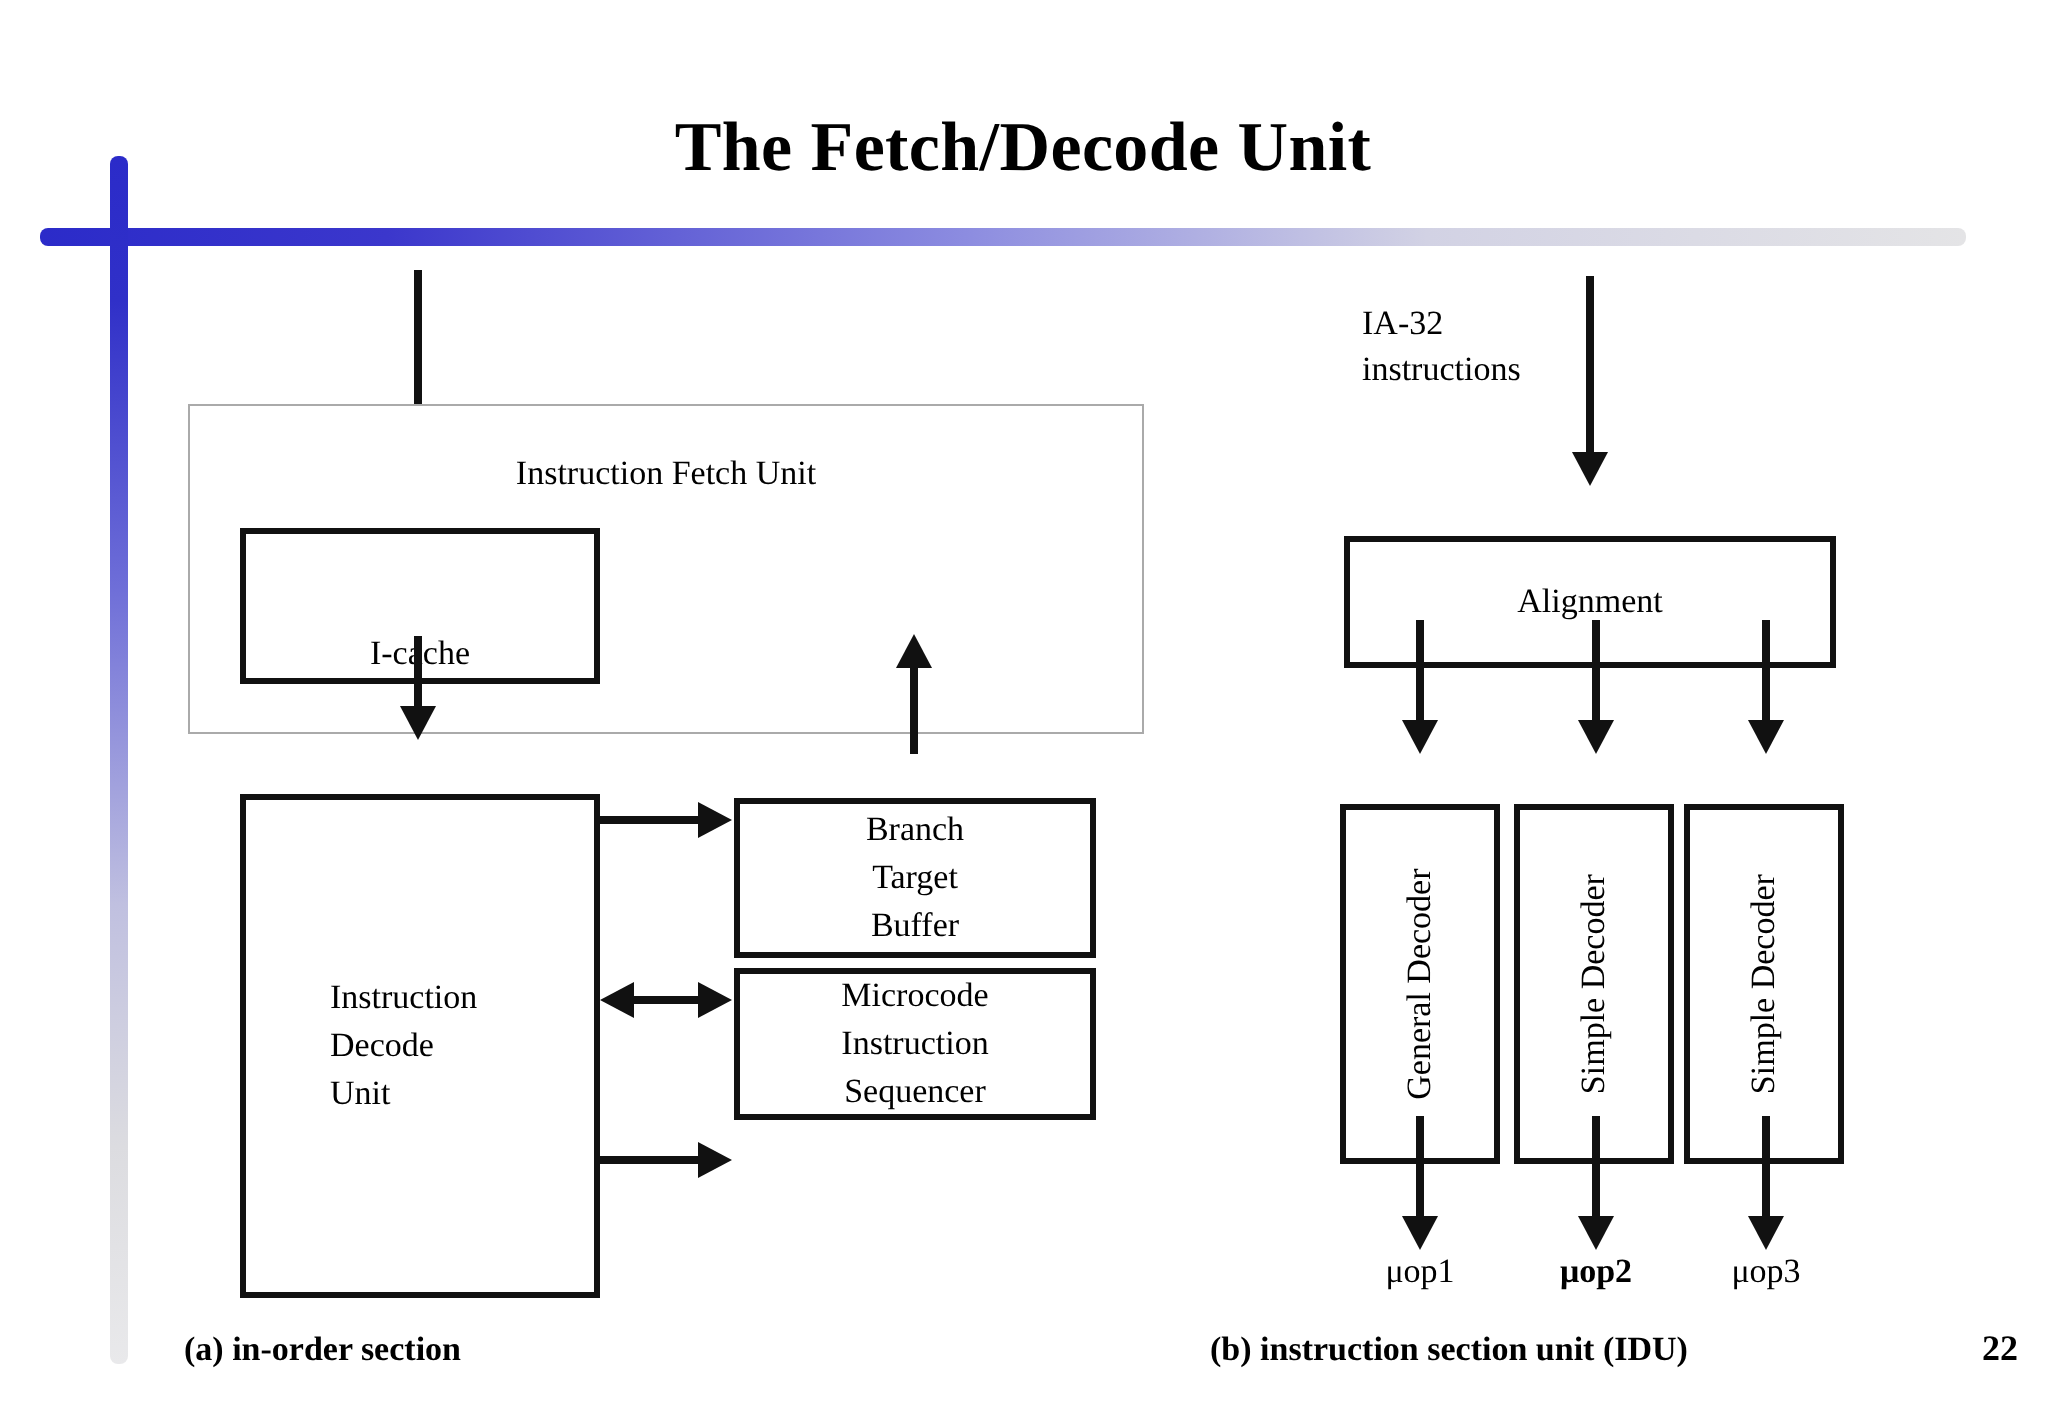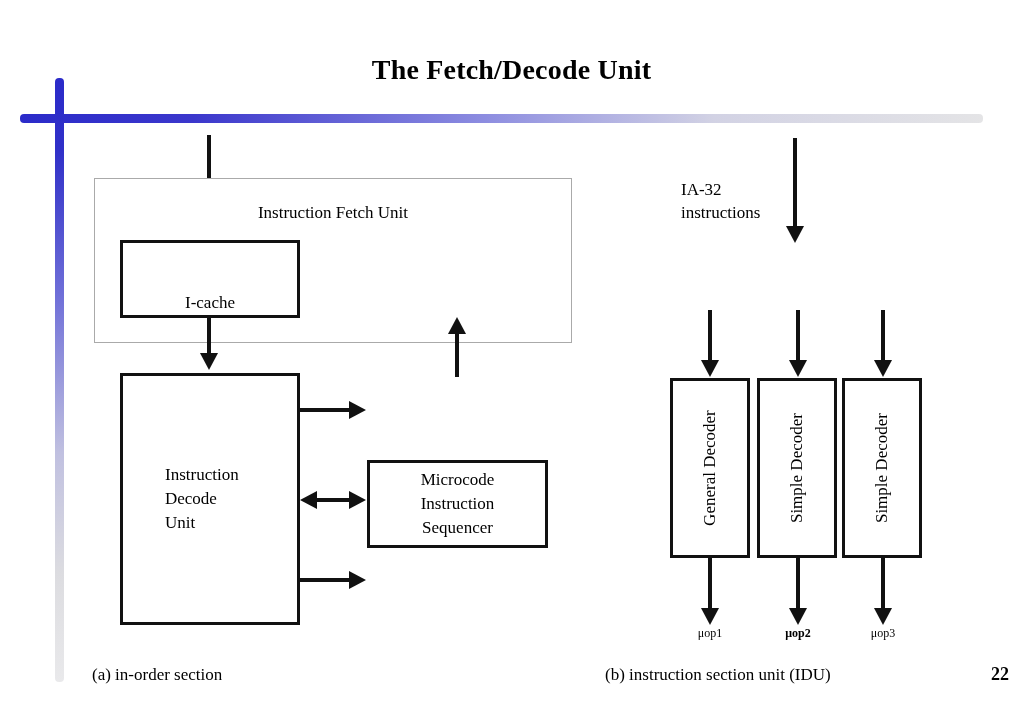--- a/index.html
+++ b/index.html
@@ -16,21 +16,21 @@
     height: 708px;
     background: #ffffff;
   }
 
   
   .slide-title {
     position: absolute;
     left: 0; top: 54px;
     width: 1023px;
     text-align: center;
-    font-size: 28px;
+    font-size: 35px;
     font-weight: bold;
     font-family: "Liberation Serif", "DejaVu Serif", serif;
     color: #000000;
     letter-spacing: 0.2px;
   }
 
   
   .deco-hbar {
     position: absolute;
     left: 20px; top: 114px;
@@ -50,20 +50,21 @@
   .box {
     position: absolute;
     border: 3px solid #111111;
     background: #ffffff;
     display: flex;
     align-items: center;
     justify-content: center;
     font-size: 17px;
     line-height: 1.42;
     color: #000000;
+    margin-top: 24px;
   }
   .box.thin { border-width: 1px; border-color: #aaaaaa; }
   .box .lines { text-align: center; }
   .box .lines.left { text-align: left; width: 100%; padding-left: 42px; }
 
   .plain-label {
     position: absolute;
     font-size: 17px;
     line-height: 1.35;
     color: #000000;
@@ -107,34 +108,34 @@
   .vtext {
     transform: rotate(-90deg);
     white-space: nowrap;
     font-size: 17px;
   }
 
   
   .caption {
     position: absolute;
     font-size: 17px;
-    font-weight: normal;
+    font-weight: bold;
     color: #000000;
     font-family: "Liberation Serif", "DejaVu Serif", serif;
   }
   .page-number {
     position: absolute;
     right: 14px; top: 664px;
     font-size: 18px;
     font-weight: bold;
     color: #000000;
   }
   .uop-label {
     position: absolute;
-    font-size: 12px;
+    font-size: 17px;
     color: #000000;
     text-align: center;
   }
 </style>
 </head>
 <body>
 
 <div id="slide">
 
   <div class="slide-title">The Fetch/Decode Unit</div>
@@ -159,46 +160,54 @@
 
   <div class="vline" style="left:455px; top:332px; height:45px;"></div>
   <div class="arrow-up" style="left:448px; top:317px;"></div>
 
   <div class="box" style="left:120px; top:373px; width:180px; height:252px;">
     <div class="lines left" style="white-space:pre-line;">Instruction
 Decode
 Unit</div>
   </div>
 
-
-  <div class="box" style="left:367px; top:460px; width:181px; height:88px;">
+  <div class="box" style="left:367px; top:375px; width:181px; height:80px;">
+    <div class="lines" style="white-space:pre-line;">Branch
+Target
+Buffer</div>
+  </div>
+
+  <div class="box" style="left:367px; top:460px; width:181px; height:76px;">
     <div class="lines" style="white-space:pre-line;">Microcode
 Instruction
 Sequencer</div>
   </div>
 
 
   <div class="hline" style="left:300px; top:408px; width:51px;"></div>
   <div class="arrow-right" style="left:349px; top:401px;"></div>
 
   <div class="hline" style="left:314px; top:498px; width:37px;"></div>
   <div class="arrow-right" style="left:349px; top:491px;"></div>
   <div class="arrow-left" style="left:300px; top:491px;"></div>
 
   <div class="hline" style="left:300px; top:578px; width:51px;"></div>
   <div class="arrow-right" style="left:349px; top:571px;"></div>
 
   <div class="caption" style="left:92px; top:665px;">(a) in-order section</div>
 
-  <div class="plain-label" style="left:681px; top:151px;margin-top:28px;">IA-32
+  <div class="plain-label" style="left:681px; top:151px;">IA-32
 instructions</div>
 
   <div class="vline" style="left:793px; top:138px; height:90px;"></div>
   <div class="arrow-down" style="left:786px; top:226px;"></div>
 
+  <div class="box" style="left:672px; top:244px; width:246px; height:66px;">
+    <div class="lines">Alignment</div>
+  </div>
 
   <div class="vline" style="left:708px; top:310px; height:52px;"></div>
   <div class="arrow-down" style="left:701px; top:360px;"></div>
 
   <div class="vline" style="left:796px; top:310px; height:52px;"></div>
   <div class="arrow-down" style="left:789px; top:360px;"></div>
 
   <div class="vline" style="left:881px; top:310px; height:52px;"></div>
   <div class="arrow-down" style="left:874px; top:360px;"></div>
 

